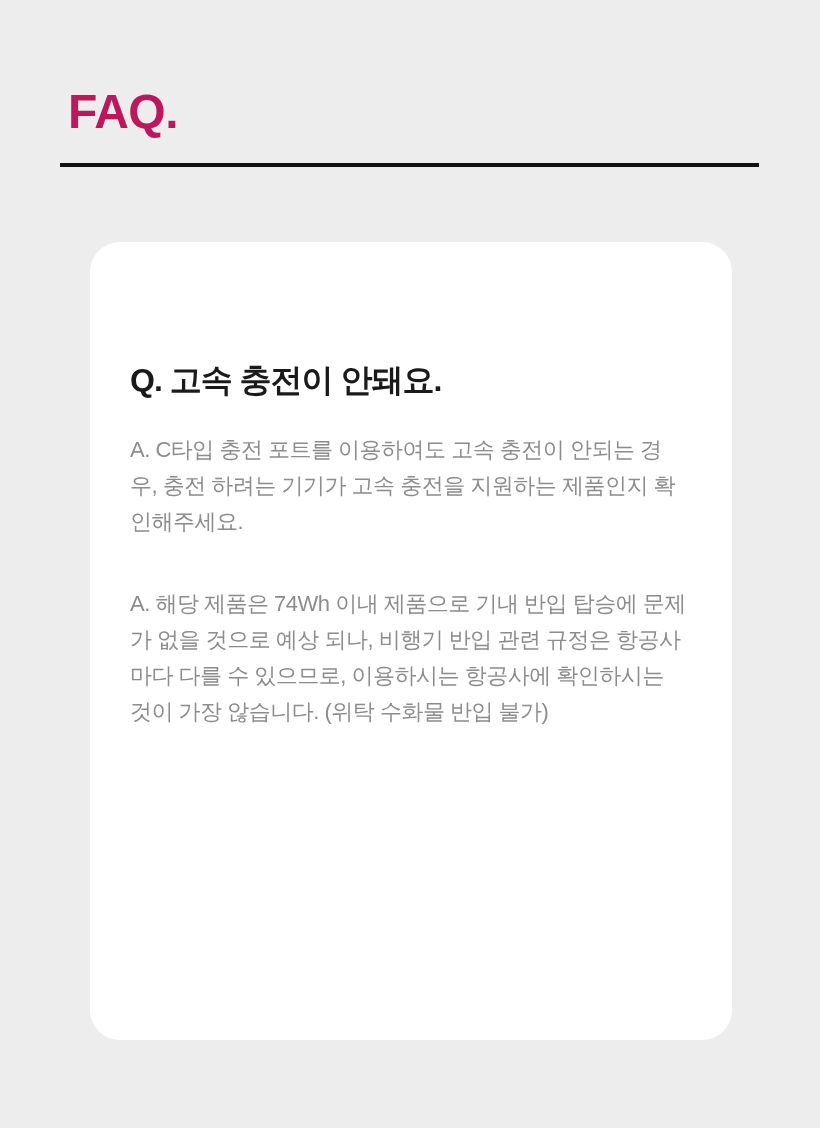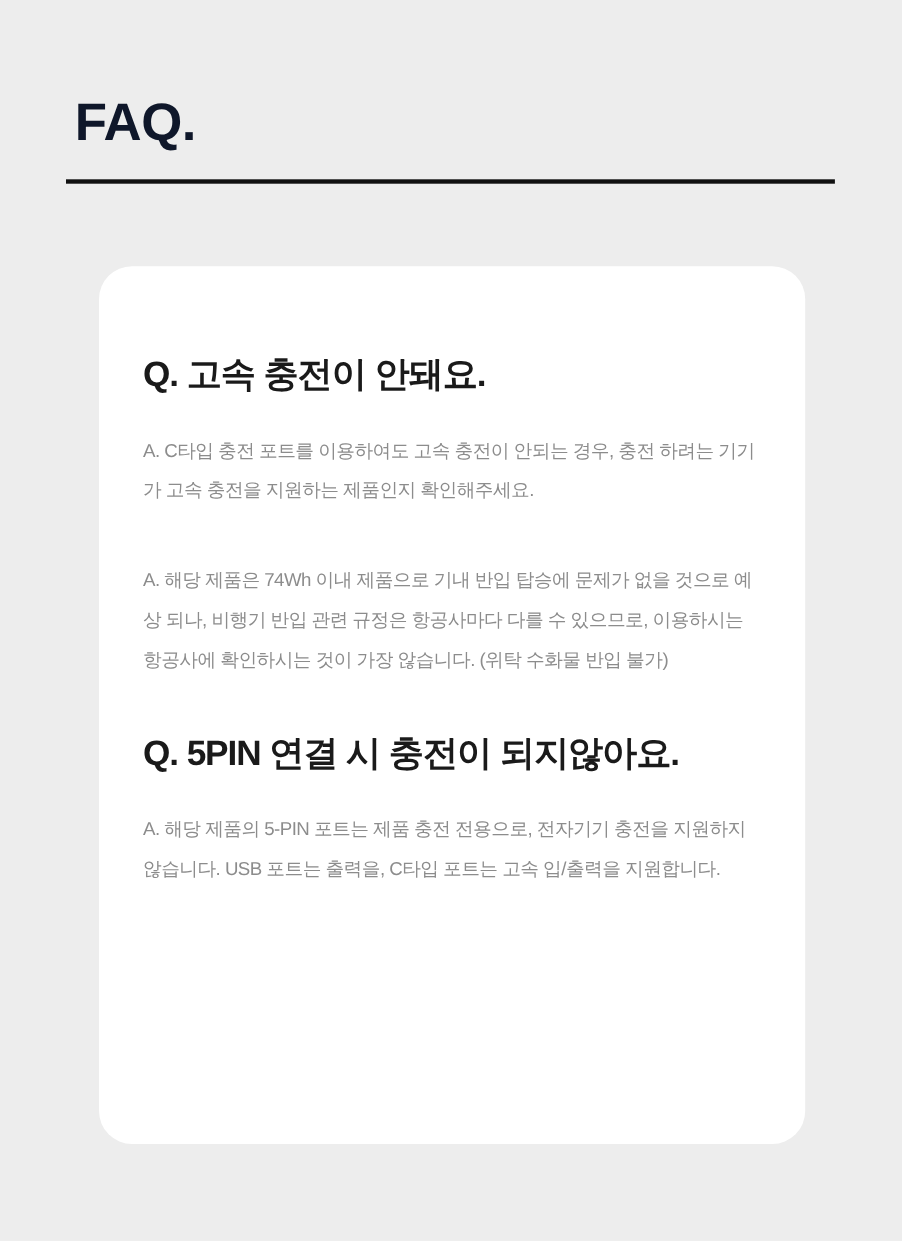--- a/index.html
+++ b/index.html
@@ -18,53 +18,54 @@
     height: 1128px;
     background: #ededed;
     box-sizing: border-box;
   }
   .page-title {
     margin: 0;
     padding: 84px 16px 0 68px;
     font-size: 48px;
     line-height: 55px;
     font-weight: 700;
-    color: #0f172a;
+    color: #be185d;
     letter-spacing: -0.5px;
   }
   .divider {
     height: 4px;
     background: #111111;
     margin: 24px 61px 0 60px;
   }
   .faq-card {
     background: #ffffff;
     border-radius: 30px;
     margin: 75px 88px 0 90px;
     padding: 78px 45px 58px 40px;
     box-sizing: border-box;
     min-height: 798px;
   }
   .faq-item {
     margin-bottom: 46px;
+    margin-top: 40px;
   }
   .faq-item:last-child {
     margin-bottom: 0;
   }
   .faq-question {
     margin: 0;
     font-size: 32px;
     line-height: 40px;
     font-weight: 700;
     color: #1a1a1a;
     letter-spacing: -1px;
   }
   .faq-answer {
     margin: 32px 0 0 0;
-    font-size: 17px;
+    font-size: 22px;
     line-height: 36px;
     font-weight: 400;
     color: #8c8c8c;
     letter-spacing: -0.5px;
   }
 </style>
 </head>
 <body>
 
 <div class="page">
@@ -77,19 +78,15 @@
 
     <div class="faq-item">
       <h2 class="faq-question">Q. 고속 충전이 안돼요.</h2>
       <p class="faq-answer">A. C타입 충전 포트를 이용하여도 고속 충전이 안되는 경우, 충전 하려는 기기가 고속 충전을 지원하는 제품인지 확인해주세요.</p>
     </div>
 
     <div class="faq-item">
       <p class="faq-answer">A. 해당 제품은 74Wh 이내 제품으로 기내 반입 탑승에 문제가 없을 것으로 예상 되나, 비행기 반입 관련 규정은 항공사마다 다를 수 있으므로, 이용하시는 항공사에 확인하시는 것이 가장 않습니다. (위탁 수화물 반입 불가)</p>
     </div>
 
-    <div class="faq-item">
-      <h2 class="faq-question">Q. 5PIN 연결 시 충전이 되지않아요.</h2>
-      <p class="faq-answer">A. 해당 제품의 5-PIN 포트는 제품 충전 전용으로, 전자기기 충전을 지원하지 않습니다. USB 포트는 출력을, C타입 포트는 고속 입/출력을 지원합니다.</p>
-    </div>
 
   </div>
 </div>
 
 </body></html>

